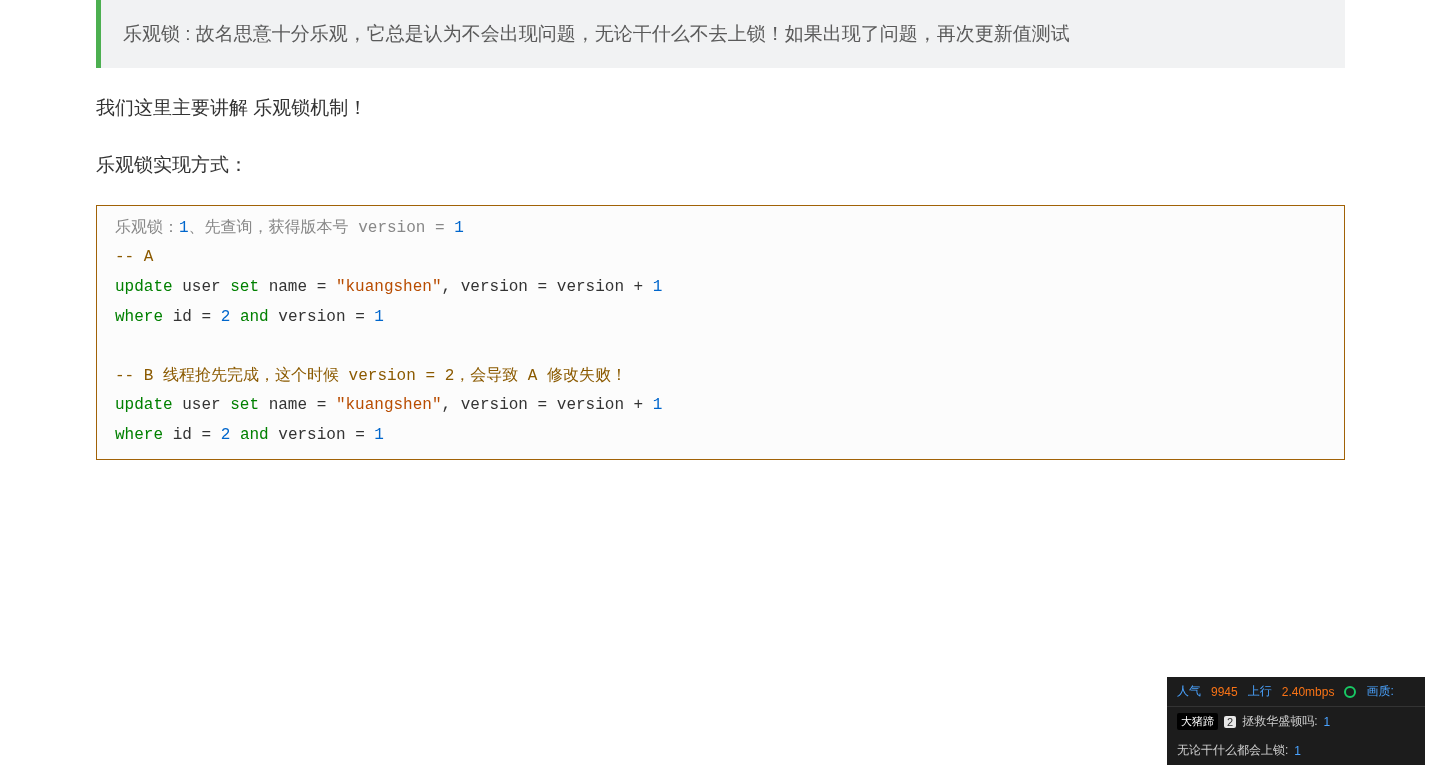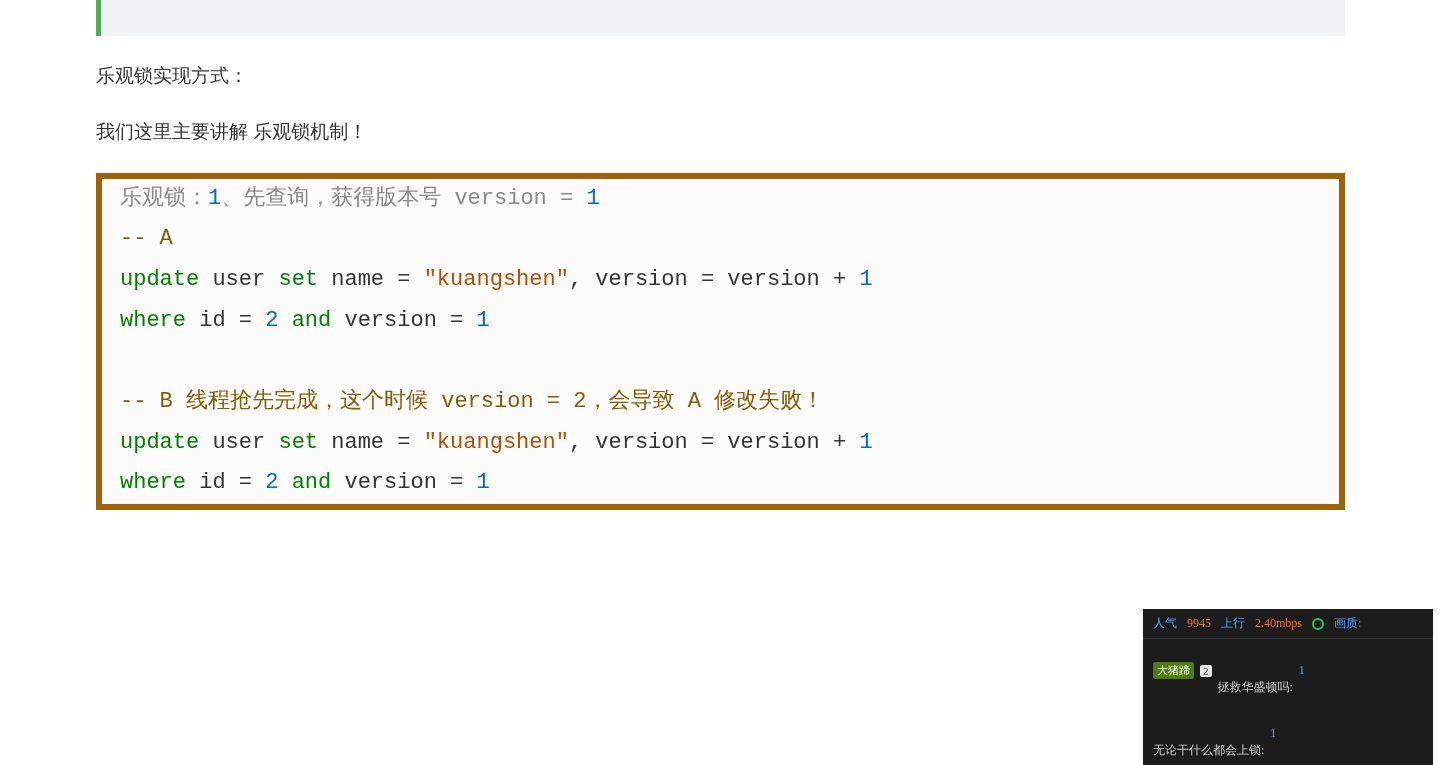--- a/index.html
+++ b/index.html
@@ -38,45 +38,45 @@
     margin-bottom: 24px;
   }
   ul.points li {
     font-size: 19px;
     color: #333;
     line-height: 1.7;
     margin-bottom: 16px;
   }
   .codeblock {
     background: #fcfcfc;
-    border: 6px solid #a16207;
-    padding: 0 18px;
+    border: 1px solid #a16207;
+    padding: 8px 18px;
     font-family: Consolas, "Courier New", monospace;
-    font-size: 22px;
+    font-size: 16px;
     line-height: 1.85;
     color: #333;
     white-space: pre;
     overflow: hidden;
   }
   .tok-gray { color: #888; }
   .tok-kw   { color: #008000; font-weight: 500; }
   .tok-num  { color: #0066cc; }
   .tok-str  { color: #b84c00; }
   .tok-cmt  { color: #8b5a00; }
 
   
   .overlay {
     position: absolute;
-    right: 8px;
+    right: 16px;
     bottom: 0;
-    width: 290px;
+    width: 258px;
     background: #1c1c1c;
     color: #e8e8e8;
     font-size: 12px;
-    font-family: Liberation Serif, serif;
+    font-family: Liberation Sans, sans-serif;
   }
   .overlay .stats {
     display: flex;
     align-items: center;
     gap: 10px;
     padding: 6px 10px;
     border-bottom: 1px solid #333;
     white-space: nowrap;
     overflow: hidden;
   }
@@ -90,46 +90,47 @@
   }
   .overlay .chatline {
     padding: 6px 10px;
     display: flex;
     align-items: center;
     gap: 6px;
     white-space: nowrap;
     overflow: hidden;
   }
   .overlay .tag {
-    background: #4d7c0f;
+    background: #000000;
     color: #fff;
     padding: 1px 4px;
     font-size: 11px;
     border-radius: 2px;
   }
   .overlay .badge-num {
     background: #e8e8e8;
     color: #303030;
     padding: 0 3px;
     font-size: 11px;
     border-radius: 2px;
   }
-  .overlay .uname { color: #cfcfcf; margin-top: 34px; }
+  .overlay .uname { color: #cfcfcf; }
   .overlay .msgnum { color: #4aa3ff; }
 </style>
 </head>
 <body>
 
 <div class="content">
 
   <div class="blockquote">
+    <p>乐观锁 : 故名思意十分乐观，它总是认为不会出现问题，无论干什么不去上锁！如果出现了问题，再次更新值测试</p>
   </div>
 
+  <p class="para">我们这里主要讲解 乐观锁机制！</p>
   <p class="para">乐观锁实现方式：</p>
-  <p class="para">我们这里主要讲解 乐观锁机制！</p>
 
 
   <div class="codeblock"><span class="tok-gray">乐观锁：</span><span class="tok-num">1</span><span class="tok-gray">、先查询，获得版本号 version = </span><span class="tok-num">1</span>
 <span class="tok-cmt">-- A</span>
 <span class="tok-kw">update</span> <span>user</span> <span class="tok-kw">set</span> <span>name</span> <span>=</span> <span class="tok-str">"kuangshen"</span><span>,</span> <span>version</span> <span>=</span> <span>version</span> <span>+</span> <span class="tok-num">1</span>
 <span class="tok-kw">where</span> <span>id</span> <span>=</span> <span class="tok-num">2</span> <span class="tok-kw">and</span> <span>version</span> <span>=</span> <span class="tok-num">1</span>
 
 <span class="tok-cmt"><span>-- B</span><span> 线程抢先完成，这个时候 </span><span>version = 2</span><span>，会导致 </span><span>A</span><span> 修改失败！</span></span>
 <span class="tok-kw">update</span> <span>user</span> <span class="tok-kw">set</span> <span>name</span> <span>=</span> <span class="tok-str">"kuangshen"</span><span>,</span> <span>version</span> <span>=</span> <span>version</span> <span>+</span> <span class="tok-num">1</span>
 <span class="tok-kw">where</span> <span>id</span> <span>=</span> <span class="tok-num">2</span> <span class="tok-kw">and</span> <span>version</span> <span>=</span> <span class="tok-num">1</span></div>

